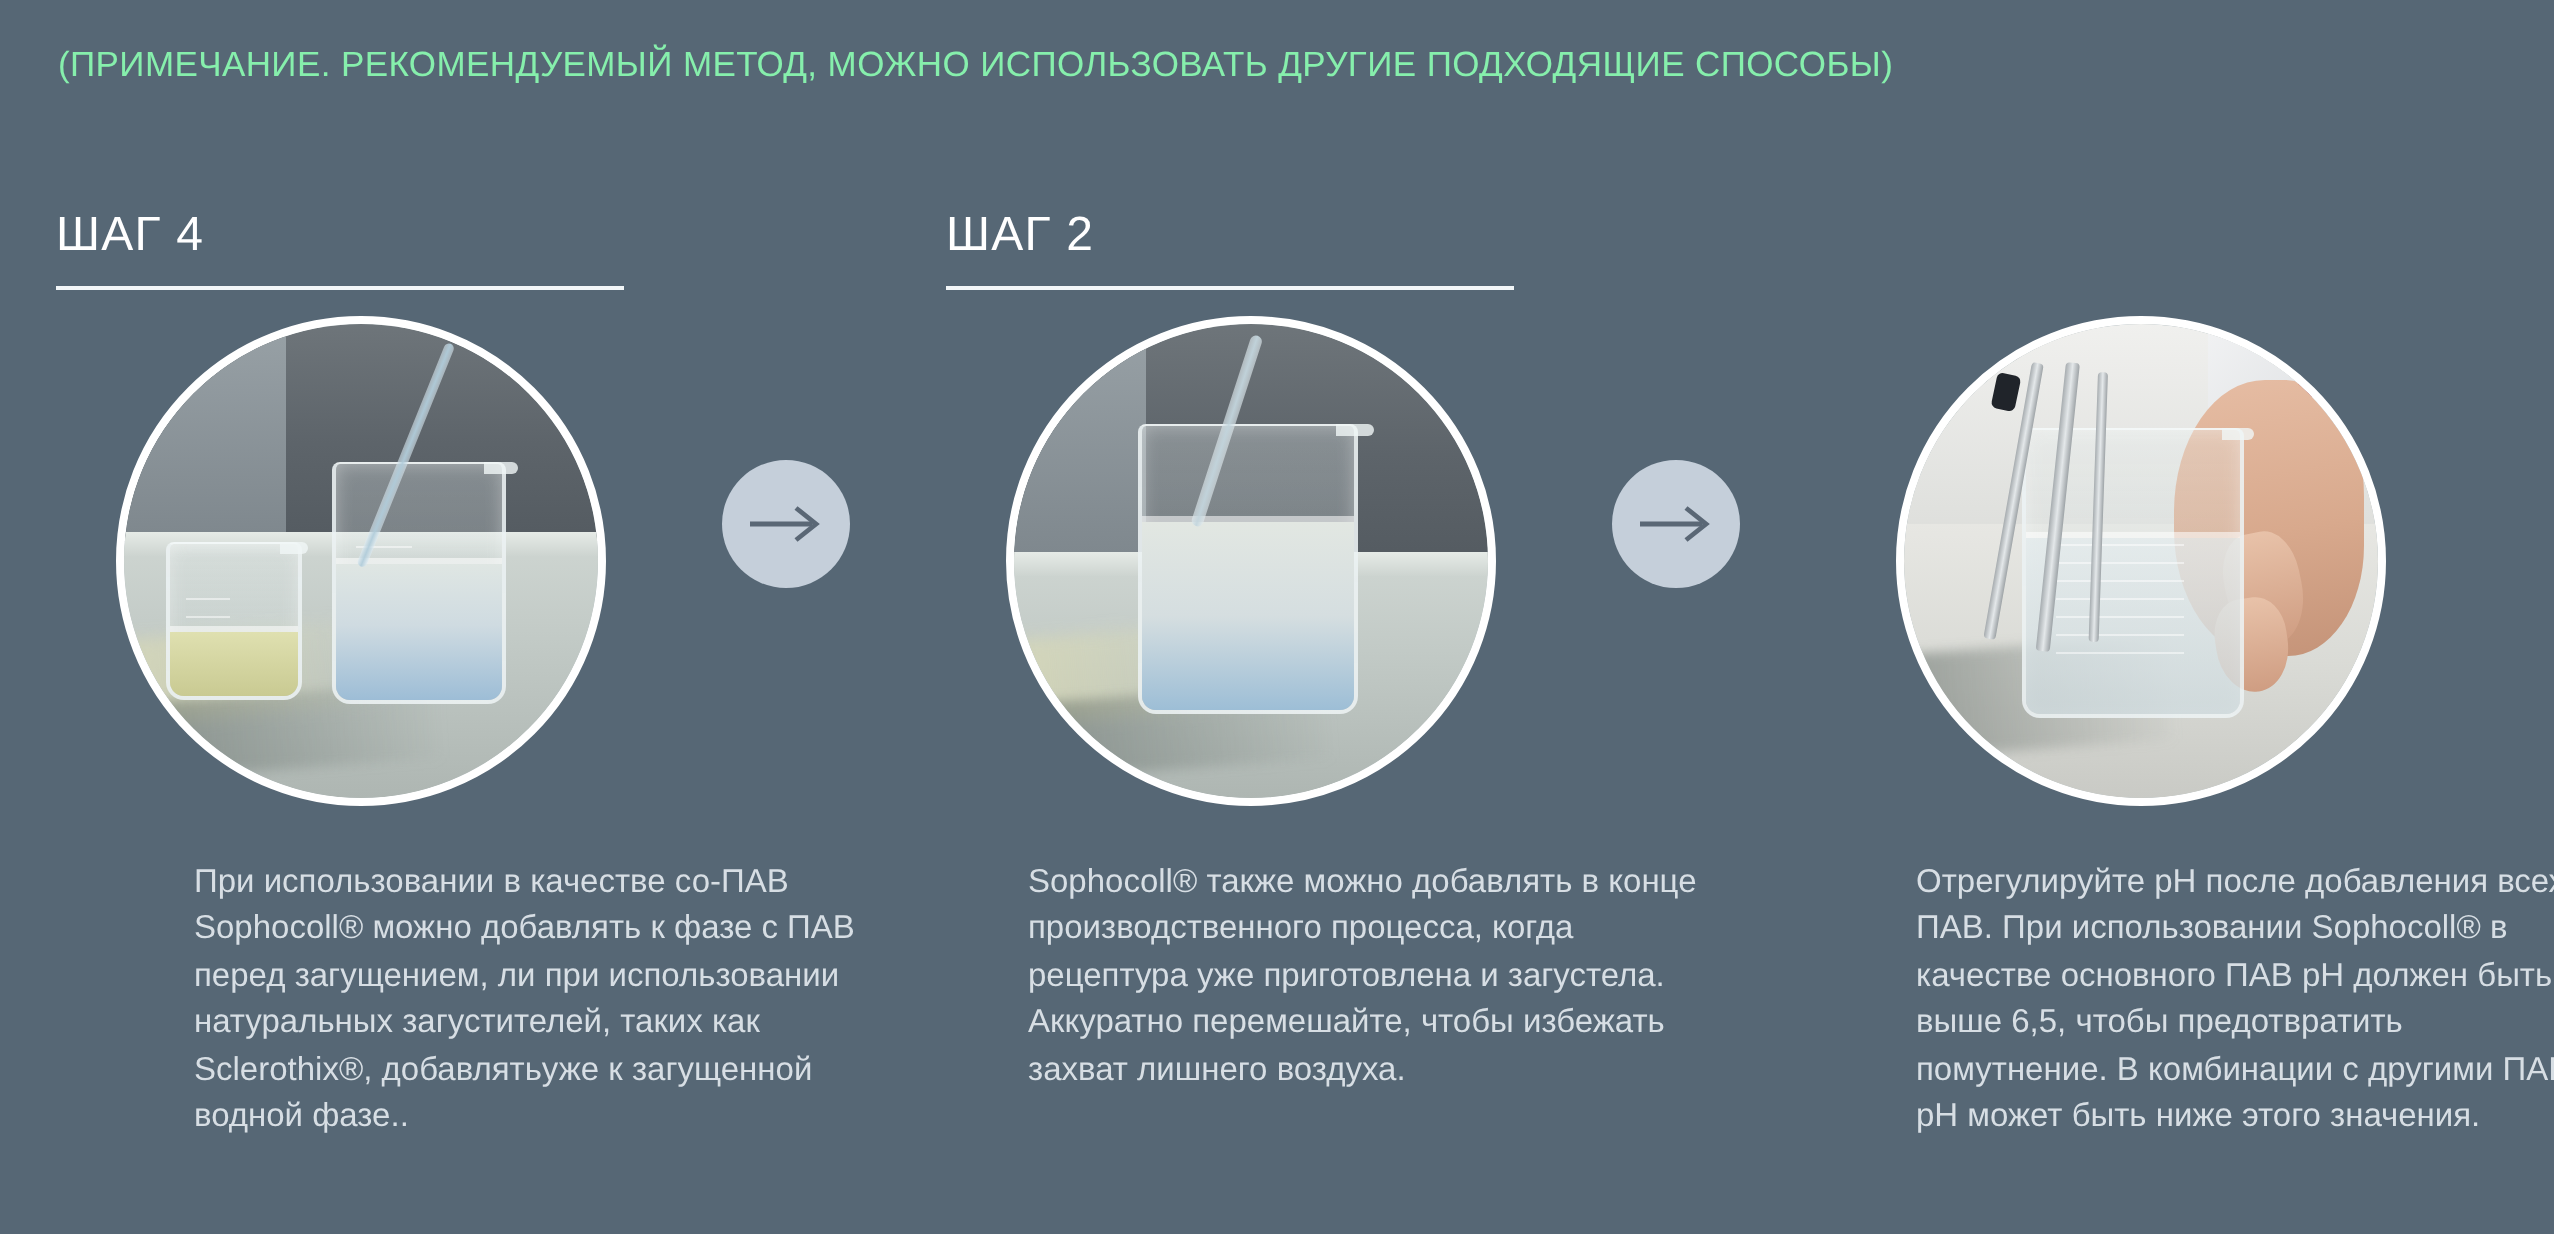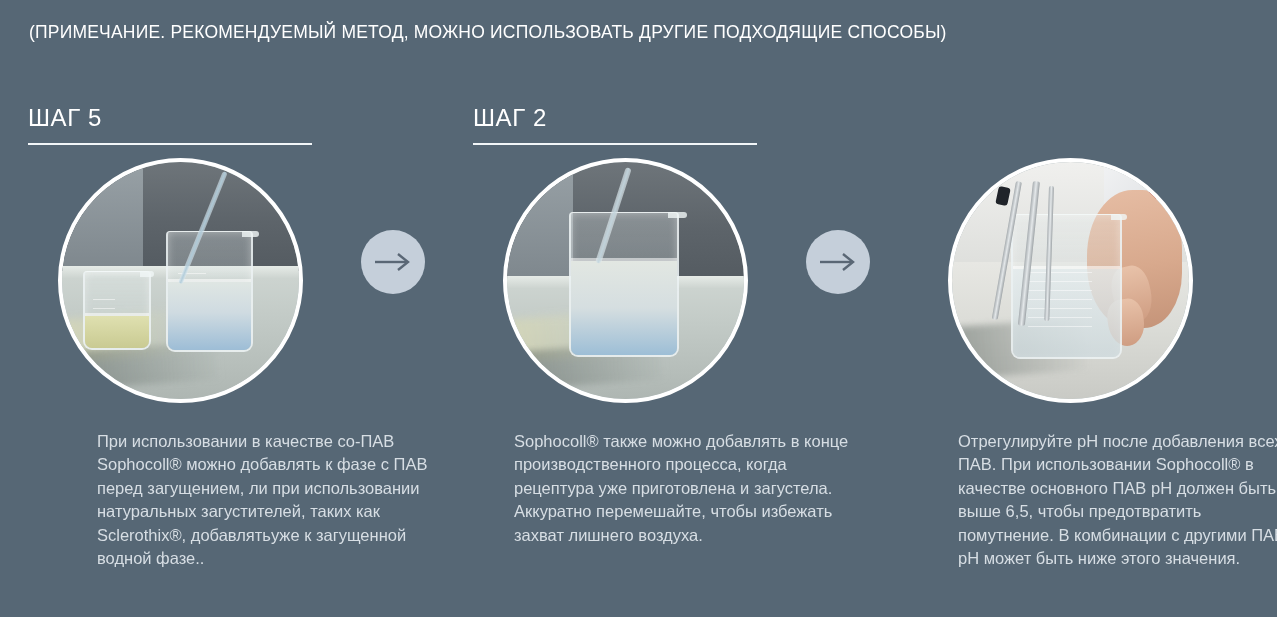--- a/index.html
+++ b/index.html
@@ -16,21 +16,21 @@
     position: relative;
   }
 
   
   .note {
     position: absolute;
     left: 29px;
     top: 22px;
     font-size: 17.5px;
     letter-spacing: 0.2px;
-    color: #ffffff;
+    color: #86efac;
     font-weight: 400;
     white-space: nowrap;
   }
 
   
   .steps {
     position: absolute;
     left: 0;
     top: 0;
     width: 1277px;
@@ -241,21 +241,21 @@
   .cap-3 { left: 921px; width: 335px; }
 </style>
 </head>
 <body>
 
 <div class="note">(ПРИМЕЧАНИЕ. РЕКОМЕНДУЕМЫЙ МЕТОД, МОЖНО ИСПОЛЬЗОВАТЬ ДРУГИЕ ПОДХОДЯЩИЕ СПОСОБЫ)</div>
 
 <div class="steps">
 
   <div class="step step-1">
-    <div class="step-title">ШАГ 5</div>
+    <div class="step-title">ШАГ 4</div>
     <div class="step-rule"></div>
   </div>
 
   <div class="photo photo-1">
     <div class="photo-inner">
       <div class="wall"></div>
       <div class="wall-light"></div>
       <div class="counter"></div>
       <div class="counter-edge"></div>
       <div class="sun-streak"></div>

